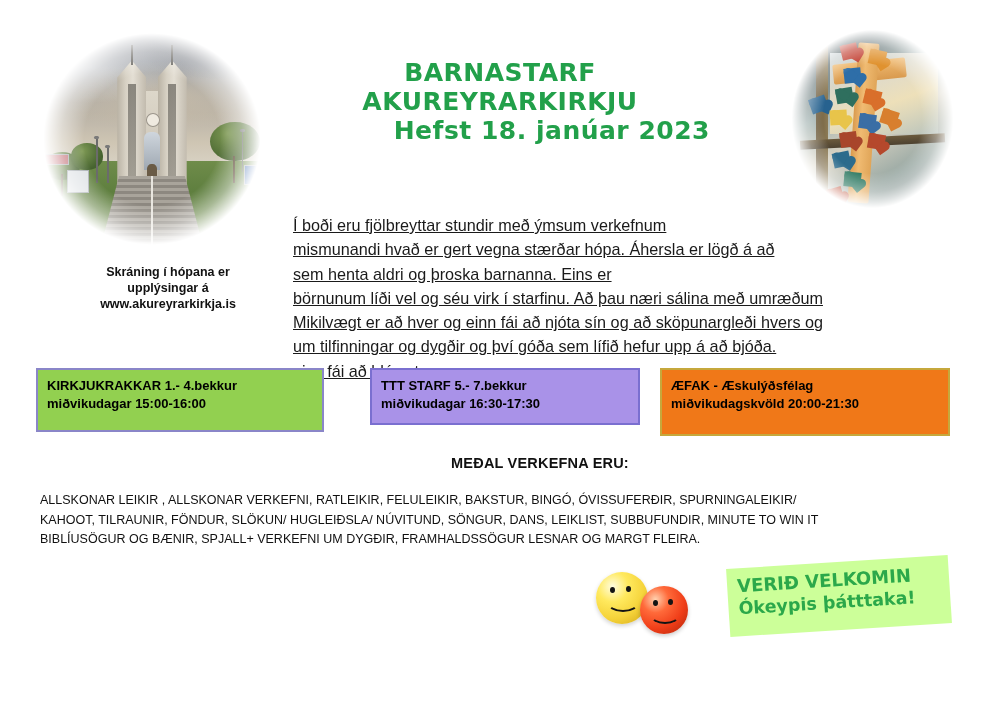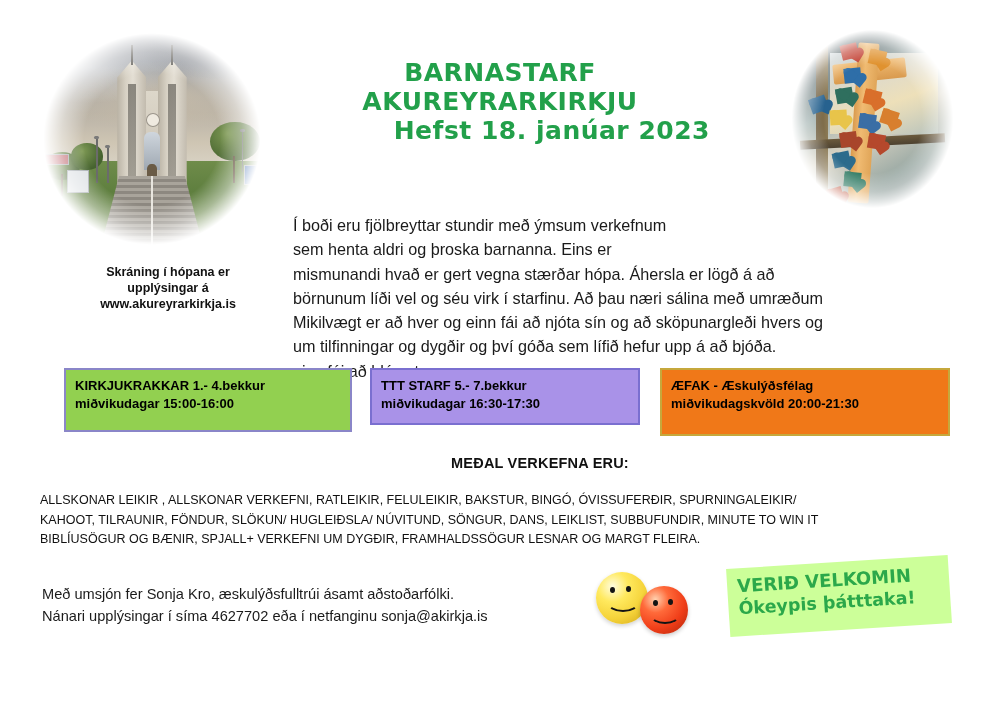--- a/index.html
+++ b/index.html
@@ -207,36 +207,36 @@
 
   #intro {
     position:absolute;
     left: 293px;
     top: 213px;
     width: 625px;
     font-size: 16.2px;
     line-height: 24.3px;
     color: #1a1a1a;
   }
-  #intro span { display:block; white-space: nowrap; }
+  #intro span { display:block; white-space: nowrap; text-decoration: underline; }
 
   
   .group-box {
     position:absolute;
     box-sizing:border-box;
     padding: 7px 0 0 9px;
     font-size: 13px;
     line-height: 18px;
     font-weight: bold;
     color:#000;
   }
   .group-box .gb-line { display:block; white-space:nowrap; }
 
   #box-kirkjukrakkar {
-    left: 64px;  top: 368px;  width: 288px; height: 64px;
+    left: 36px;  top: 368px;  width: 288px; height: 64px;
     background: #92d050;
     border: 2px solid #8a86c8;
   }
   #box-ttt {
     left: 370px; top: 368px;  width: 270px; height: 57px;
     background: #a992e8;
     border: 2px solid #7a6fd0;
   }
   #box-aefak {
     left: 660px; top: 368px;  width: 290px; height: 68px;
@@ -396,22 +396,22 @@
   </div>
 
   <div id="registration">
     <span>Skráning í hópana er</span>
     <span>upplýsingar á</span>
     <span>www.akureyrarkirkja.is</span>
   </div>
 
   <div id="intro">
     <span>Í boði eru fjölbreyttar stundir með ýmsum verkefnum</span>
+    <span>mismunandi hvað er gert vegna stærðar hópa. Áhersla er lögð á að</span>
     <span>sem henta aldri og þroska barnanna. Eins er</span>
-    <span>mismunandi hvað er gert vegna stærðar hópa. Áhersla er lögð á að</span>
     <span>börnunum líði vel og séu virk í starfinu. Að þau næri sálina með umræðum</span>
     <span>Mikilvægt er að hver og einn fái að njóta sín og að sköpunargleði hvers og</span>
     <span>um tilfinningar og dygðir og því góða sem lífið hefur upp á að bjóða.</span>
     <span>eins fái að blómstra.</span>
   </div>
 
   <div class="group-box" id="box-kirkjukrakkar">
     <span class="gb-line">KIRKJUKRAKKAR 1.- 4.bekkur</span>
     <span class="gb-line">miðvikudagar 15:00-16:00</span>
   </div>
@@ -426,24 +426,20 @@
     <span class="gb-line">miðvikudagskvöld 20:00-21:30</span>
   </div>
 
   <div id="activities-heading">MEÐAL VERKEFNA ERU:</div>
   <div id="activities-list">
     <span>ALLSKONAR LEIKIR , ALLSKONAR VERKEFNI, RATLEIKIR, FELULEIKIR, BAKSTUR, BINGÓ, ÓVISSUFERÐIR, SPURNINGALEIKIR/</span>
     <span>KAHOOT, TILRAUNIR, FÖNDUR, SLÖKUN/ HUGLEIÐSLA/ NÚVITUND, SÖNGUR, DANS, LEIKLIST, SUBBUFUNDIR, MINUTE TO WIN IT</span>
     <span>BIBLÍUSÖGUR OG BÆNIR, SPJALL+ VERKEFNI UM DYGÐIR, FRAMHALDSSÖGUR LESNAR OG MARGT FLEIRA.</span>
   </div>
 
-  <div id="contact">
-    <span>Með umsjón fer Sonja Kro, æskulýðsfulltrúi ásamt aðstoðarfólki.</span>
-    <span>Nánari upplýsingar í síma 4627702 eða í netfanginu  sonja@akirkja.is</span>
-  </div>
 
   <div id="smileys">
     <div class="smiley" id="smiley-yellow">
       <div class="eye" style="left:14px; top:15px; width:5px; height:6px;"></div>
       <div class="eye" style="left:30px; top:14px; width:5px; height:6px;"></div>
       <div class="mouth" style="left:11px; top:21px; width:28px; height:15px;"></div>
     </div>
     <div class="smiley" id="smiley-red">
       <div class="eye" style="left:13px; top:14px; width:5px; height:6px;"></div>
       <div class="eye" style="left:28px; top:13px; width:5px; height:6px;"></div>

